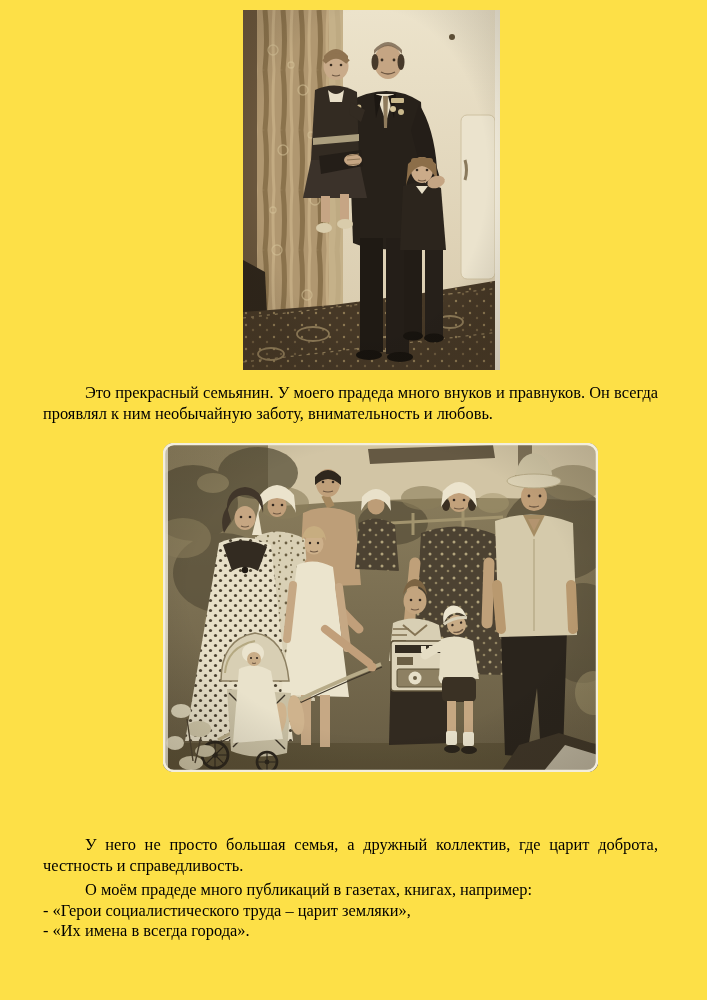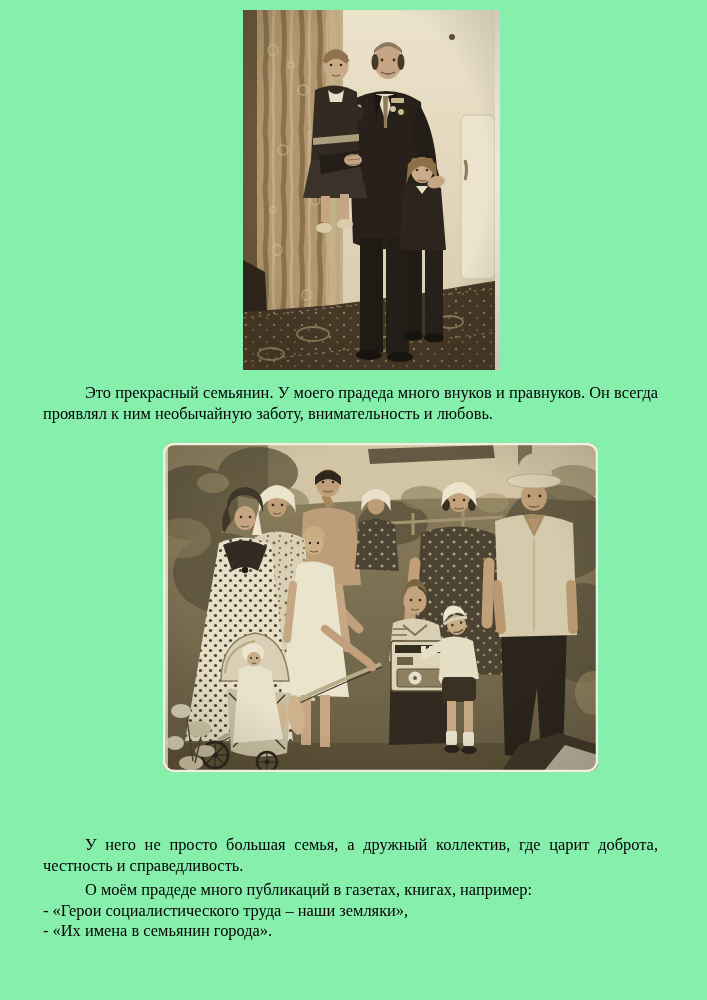--- a/index.html
+++ b/index.html
@@ -1,19 +1,19 @@
 <!DOCTYPE html>
 <html lang="ru"><head>
 <meta charset="utf-8">
 <style>
   * { margin:0; padding:0; box-sizing:border-box; }
   html, body { background:#ffffff; }
   body { width:707px; height:1000px; position:relative; }
   .page {
-    position:relative; width:707px; height:1000px; background:#86efac;
+    position:relative; width:707px; height:1000px; background:#fde047;
     font-family:"Liberation Serif","DejaVu Serif",serif; color:#000000; overflow:hidden;text-decoration:underline;
   }
   .para {
     position:absolute; left:43px; width:615px;
     font-size:16.4px; line-height:20.5px;
     text-align:justify; text-align-last:left; color:#000000;
   }
   .indent { text-indent:42px; }
   .p1 { top:383px; }
   .p2 { top:835px; }
@@ -387,17 +387,17 @@
         <rect width="435" height="329" fill="url(#vign2)"></rect>
       </g>
       <rect x="1" y="1" width="433" height="327" rx="10" fill="none" stroke="#f3eedd" stroke-width="2.5"></rect>
     </svg>
   </figure>
 
   <p class="para indent p2">У него не просто большая семья, а дружный коллектив, где царит доброта, честность и справедливость.</p>
 
   <div class="para p3">
     <p class="intro">О моём прадеде много публикаций в газетах, книгах, например:</p>
-    <p>- «Герои социалистического труда – наши земляки»,</p>
-    <p>- «Их имена в семьянин города».</p>
+    <p>- «Герои социалистического труда – царит земляки»,</p>
+    <p>- «Их имена в всегда города».</p>
   </div>
 
 </div>
 
 </body></html>

